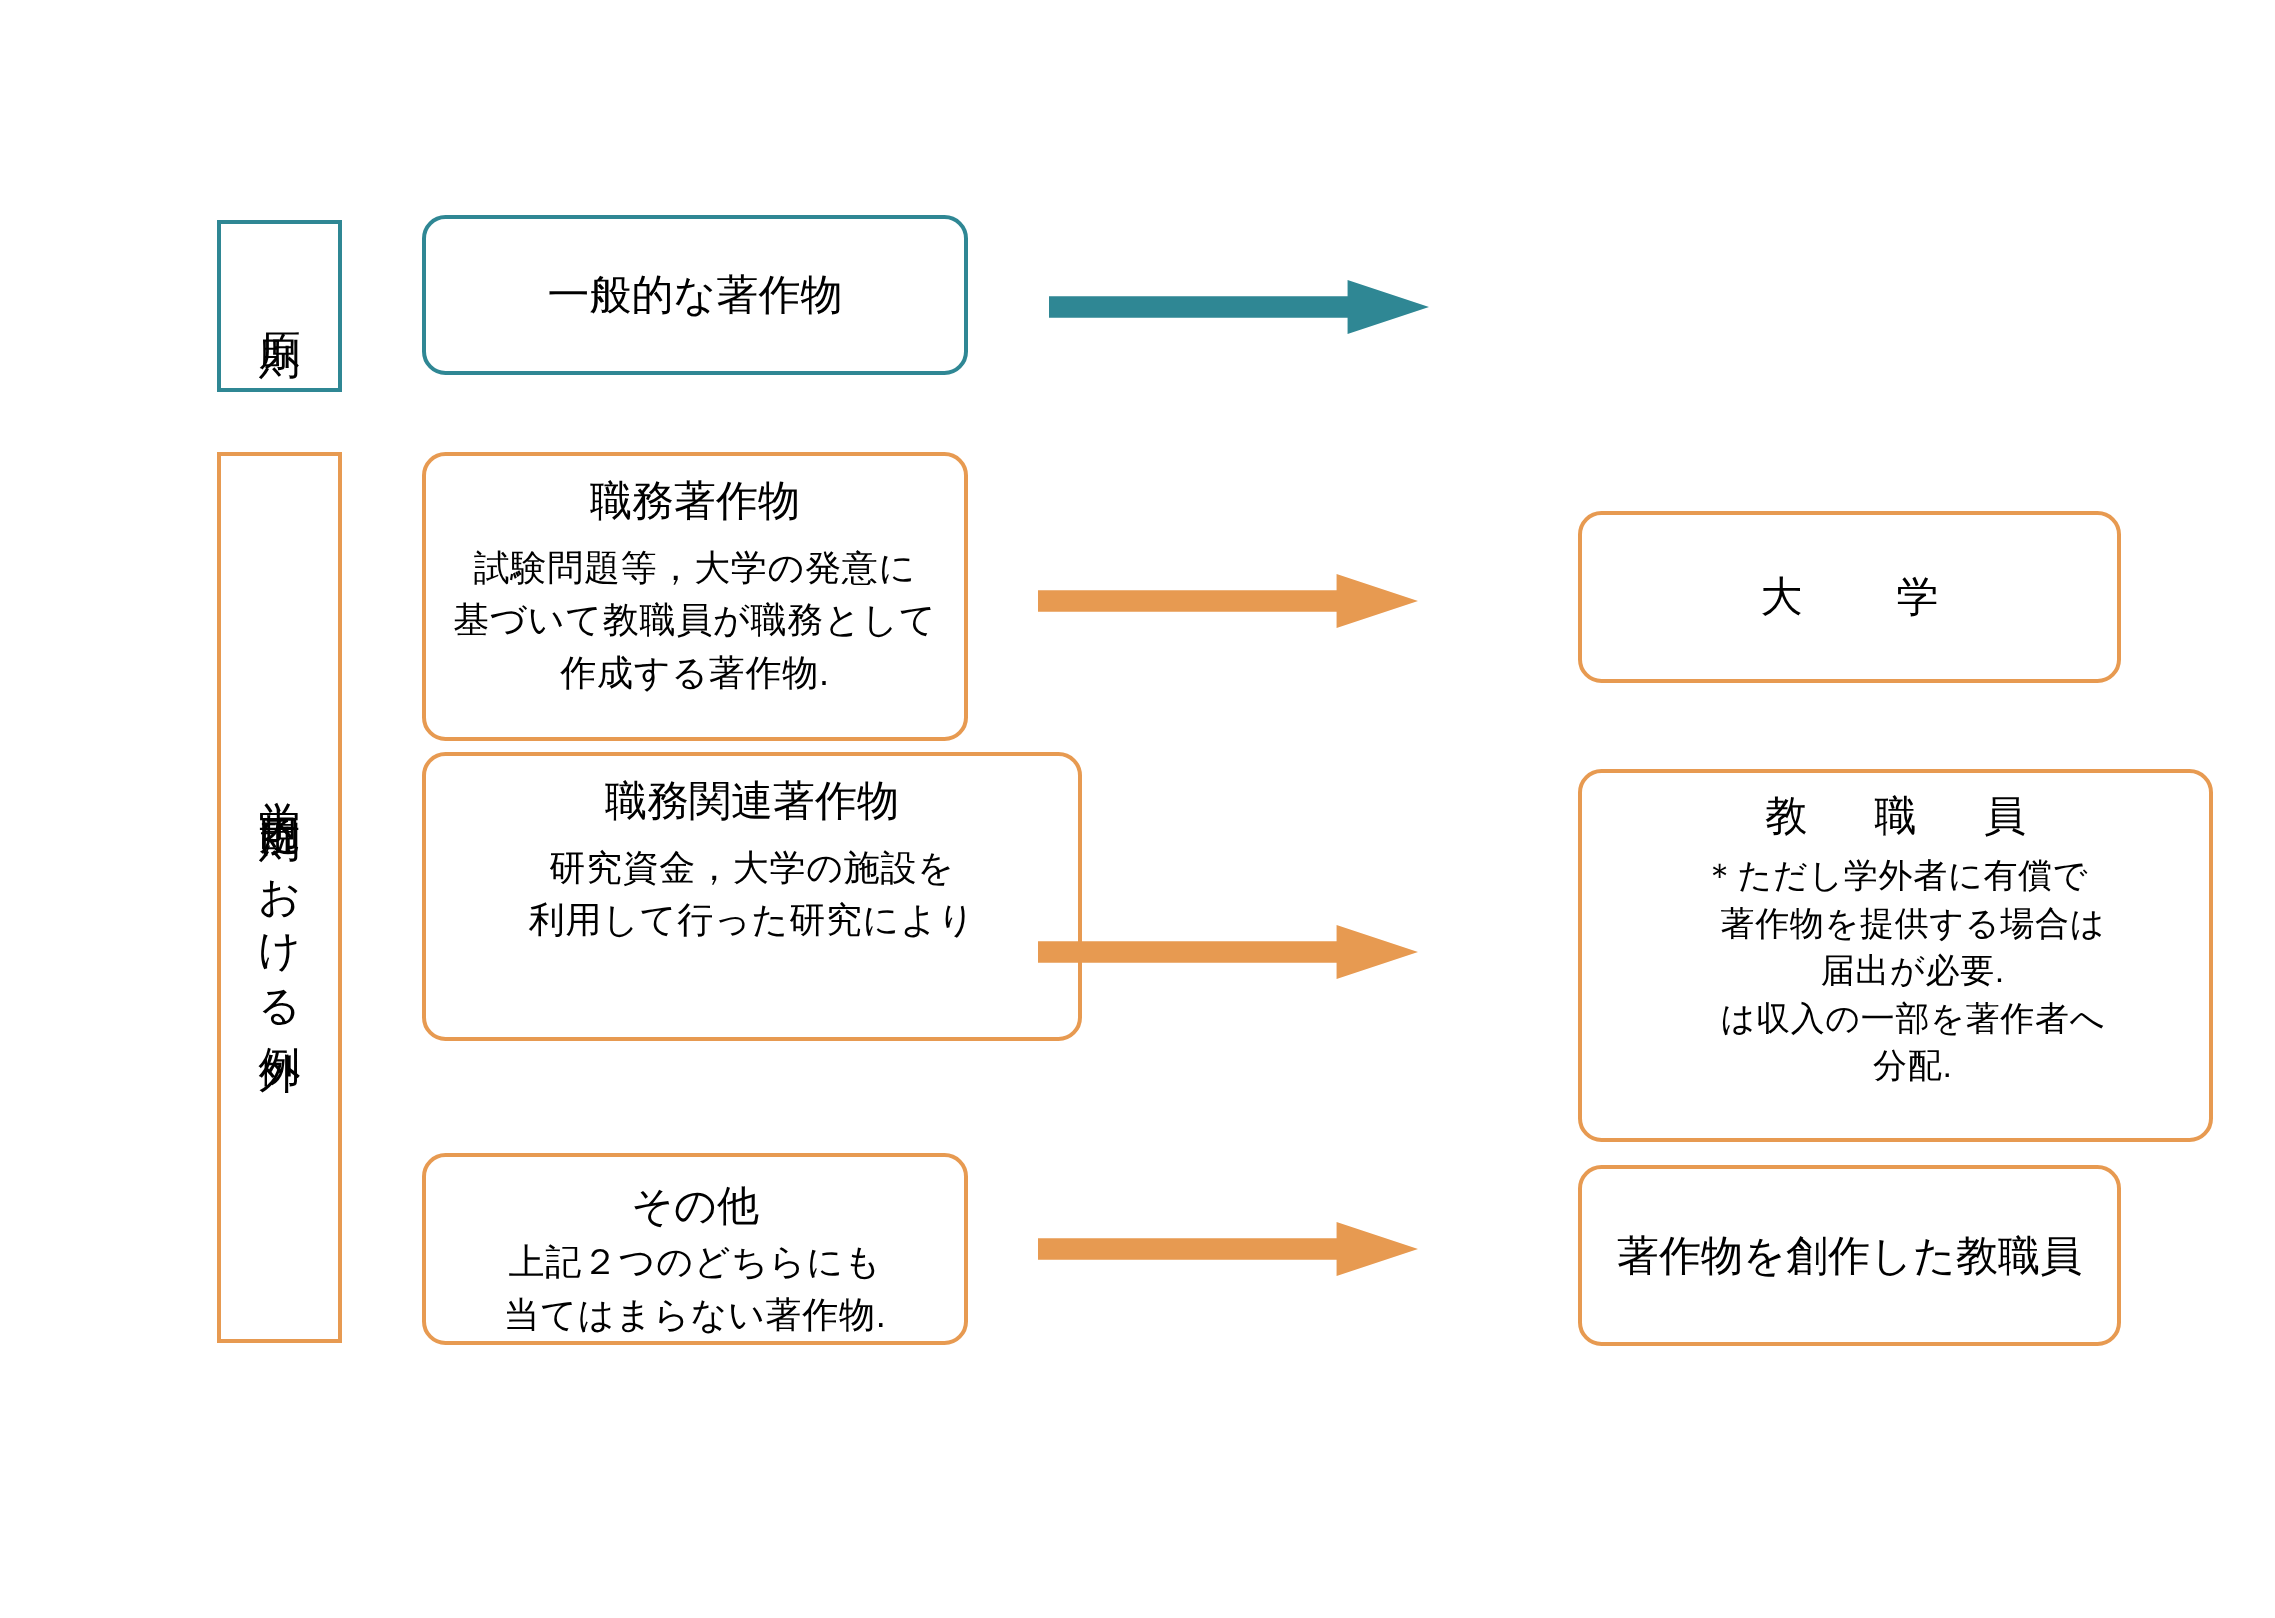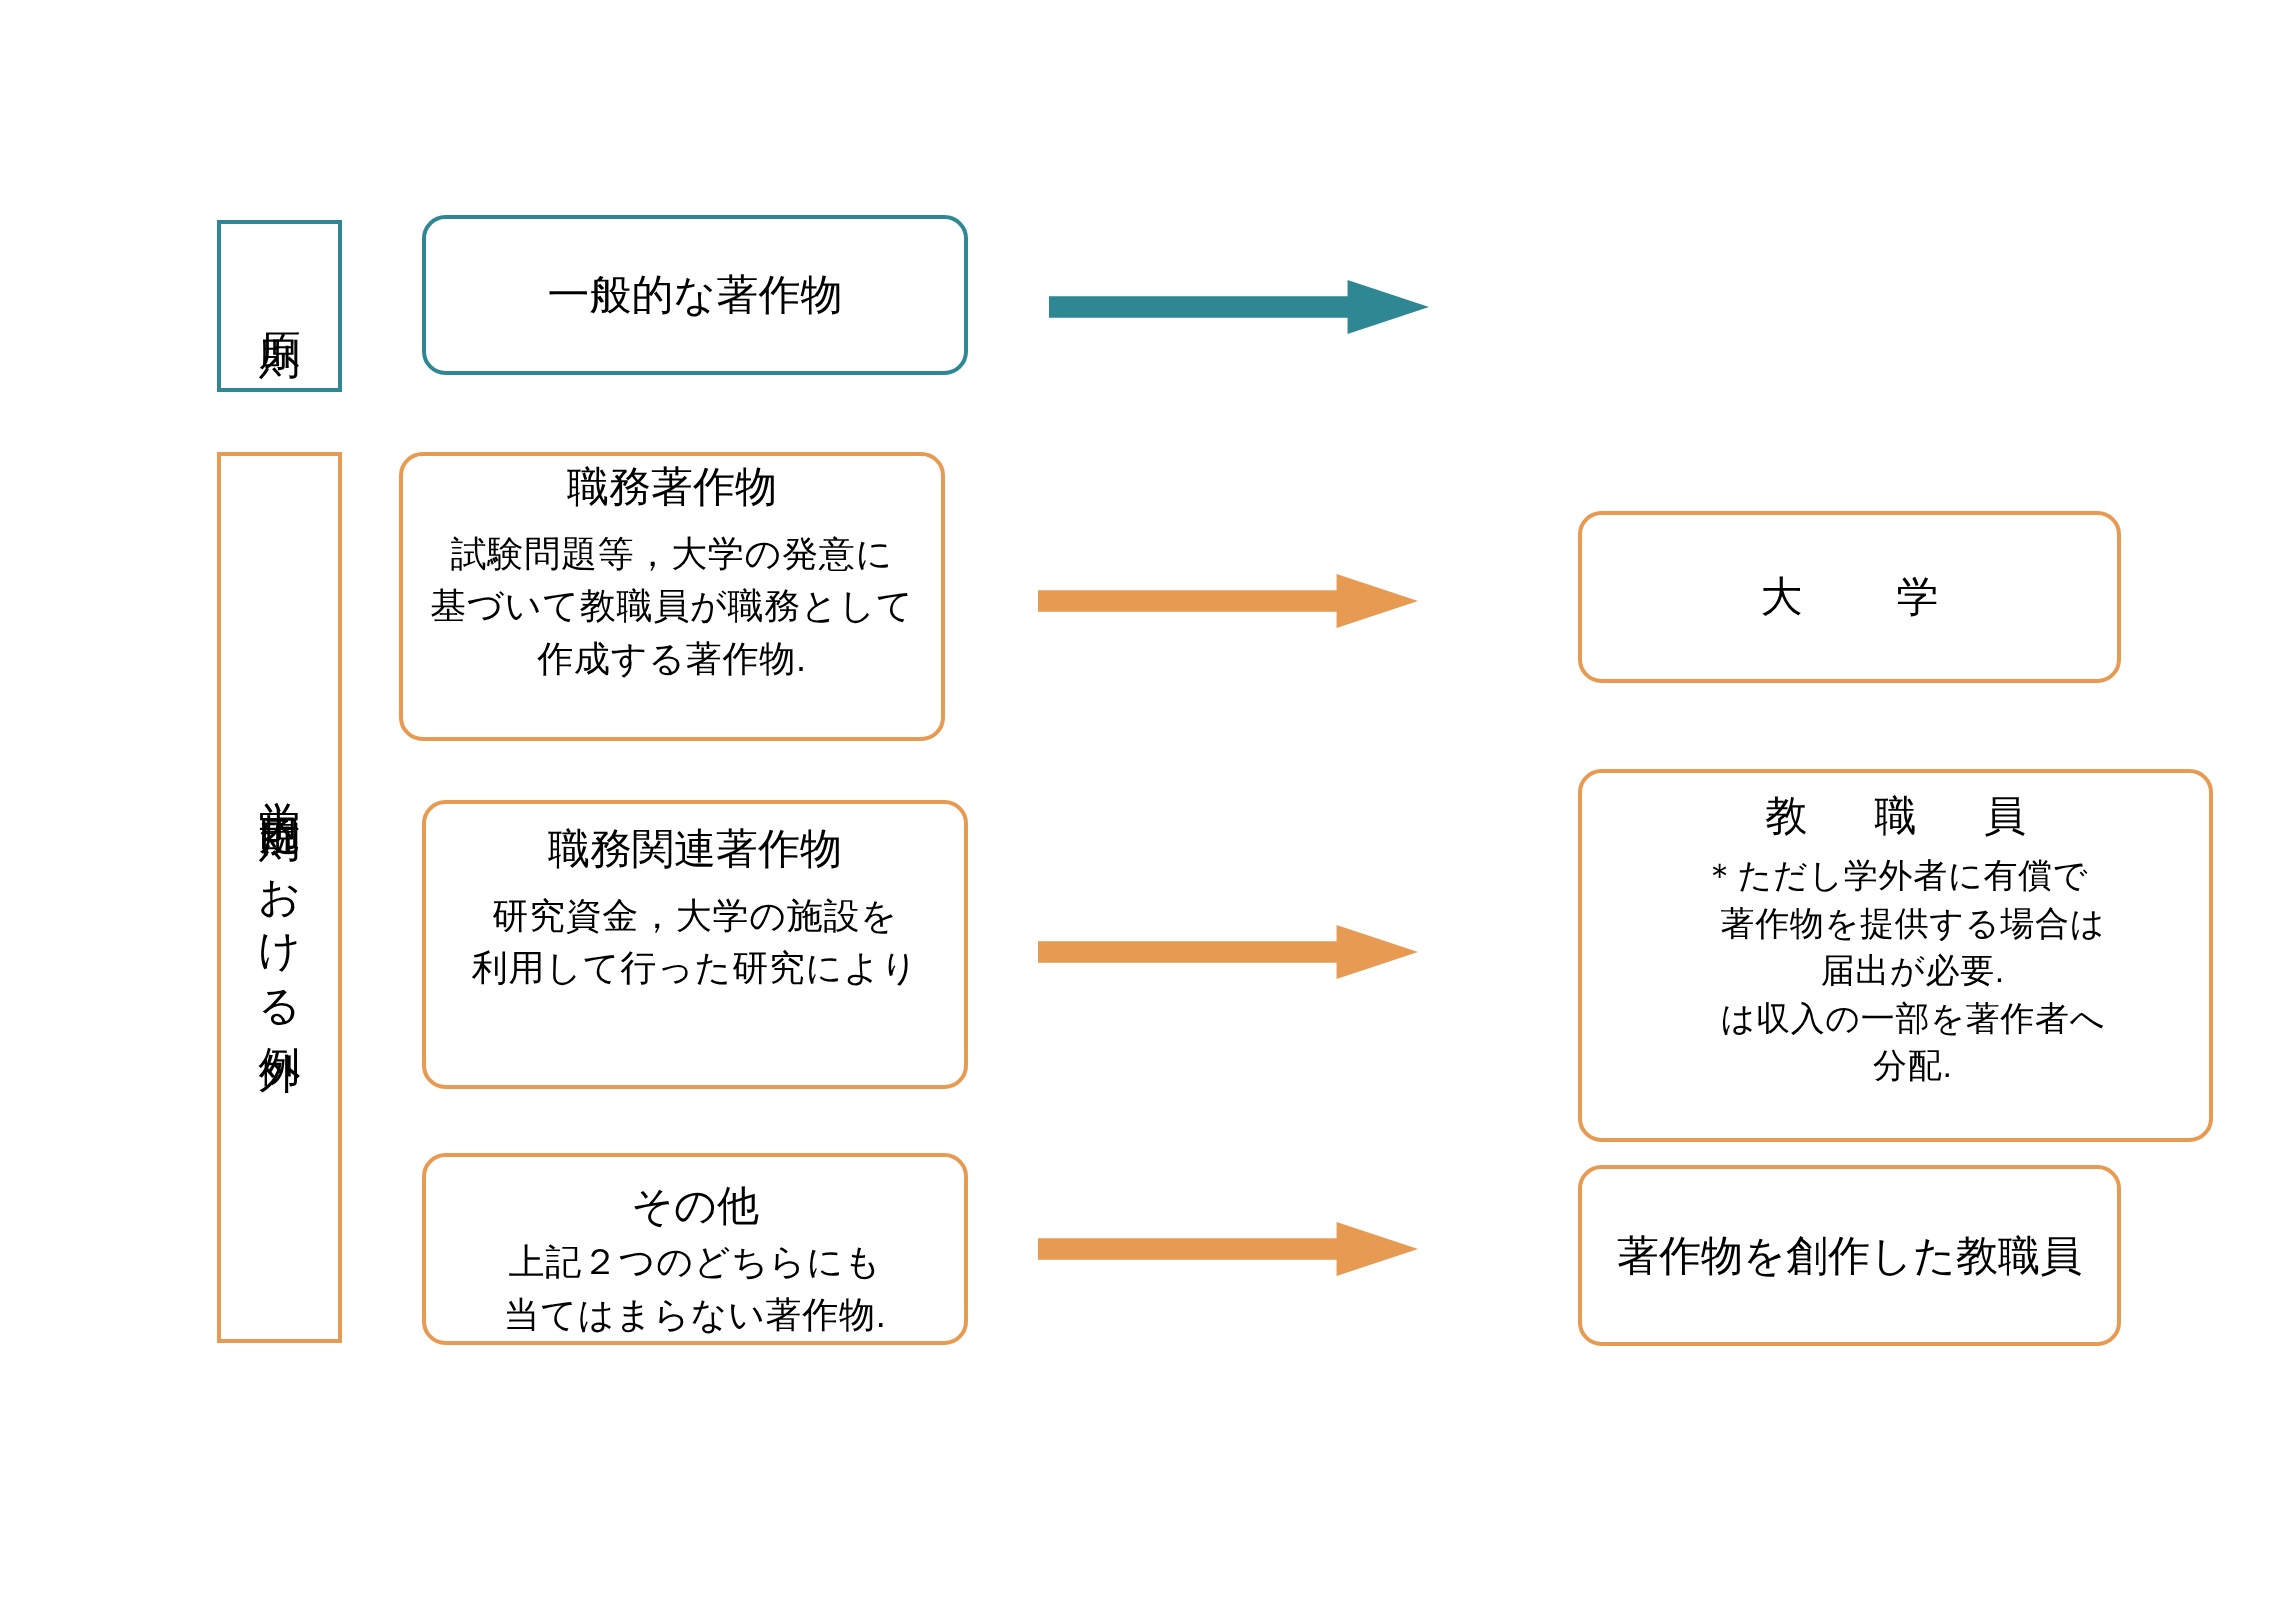--- a/index.html
+++ b/index.html
@@ -94,40 +94,40 @@
     <svg viewBox="0 0 420 60" preserveAspectRatio="none">
       <polygon points="0,18 330,18 330,0 420,30 330,60 330,42 0,42" fill="#2F8794"></polygon>
     </svg>
   </div>
 
 
   <div class="vlabel orange" style="left:217px; top:452px; width:125px; height:891px; border:4.5px solid #E79A51;">
     <span class="vtext">学内規則における例外</span>
   </div>
 
-  <div class="box rounded orange" style="left:399px; top:452px; width:546px; height:289px; justify-content:flex-start; padding-top:4px;">
+  <div class="box rounded orange" style="left:422px; top:452px; width:546px; height:289px; justify-content:flex-start; padding-top:18px;">
     <div class="b-title">職務著作物</div>
     <div class="b-body">
       <span class="ln">試験問題等，大学の発意に</span>
       <span class="ln">基づいて教職員が職務として</span>
       <span class="ln">作成する著作物.</span>
     </div>
   </div>
 
   <div class="arrow" style="left:1038px; top:574px; width:380px; height:54px;">
     <svg viewBox="0 0 420 60" preserveAspectRatio="none">
       <polygon points="0,18 330,18 330,0 420,30 330,60 330,42 0,42" fill="#E79A51"></polygon>
     </svg>
   </div>
 
   <div class="box rounded orange" style="left:1578px; top:511px; width:543px; height:172px;">
     <div class="b-title wide">大　学</div>
   </div>
 
-  <div class="box rounded orange" style="left:422px; top:800px; width:546px; height:289px; justify-content:flex-start; padding-top:18px;">
+  <div class="box rounded orange" style="left:422px; top:752px; width:660px; height:289px; justify-content:flex-start; padding-top:18px;">
     <div class="b-title">職務関連著作物</div>
     <div class="b-body">
       <span class="ln">研究資金，大学の施設を</span>
       <span class="ln">利用して行った研究により</span>
     </div>
   </div>
 
   <div class="arrow" style="left:1038px; top:925px; width:380px; height:54px;">
     <svg viewBox="0 0 420 60" preserveAspectRatio="none">
       <polygon points="0,18 330,18 330,0 420,30 330,60 330,42 0,42" fill="#E79A51"></polygon>

